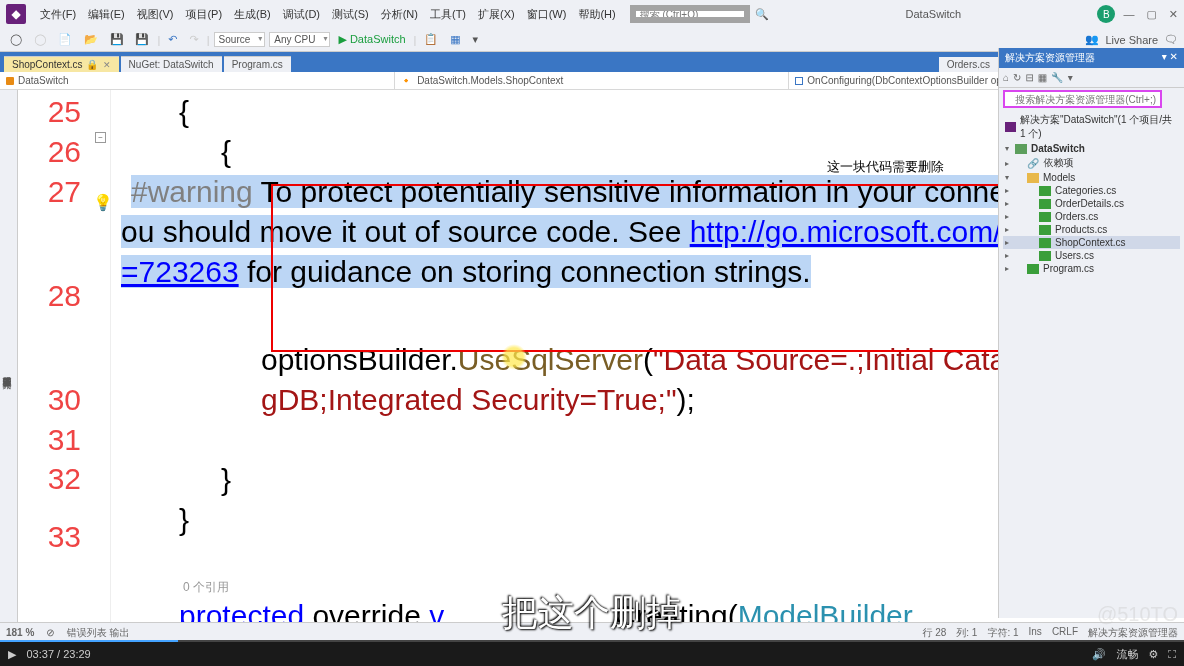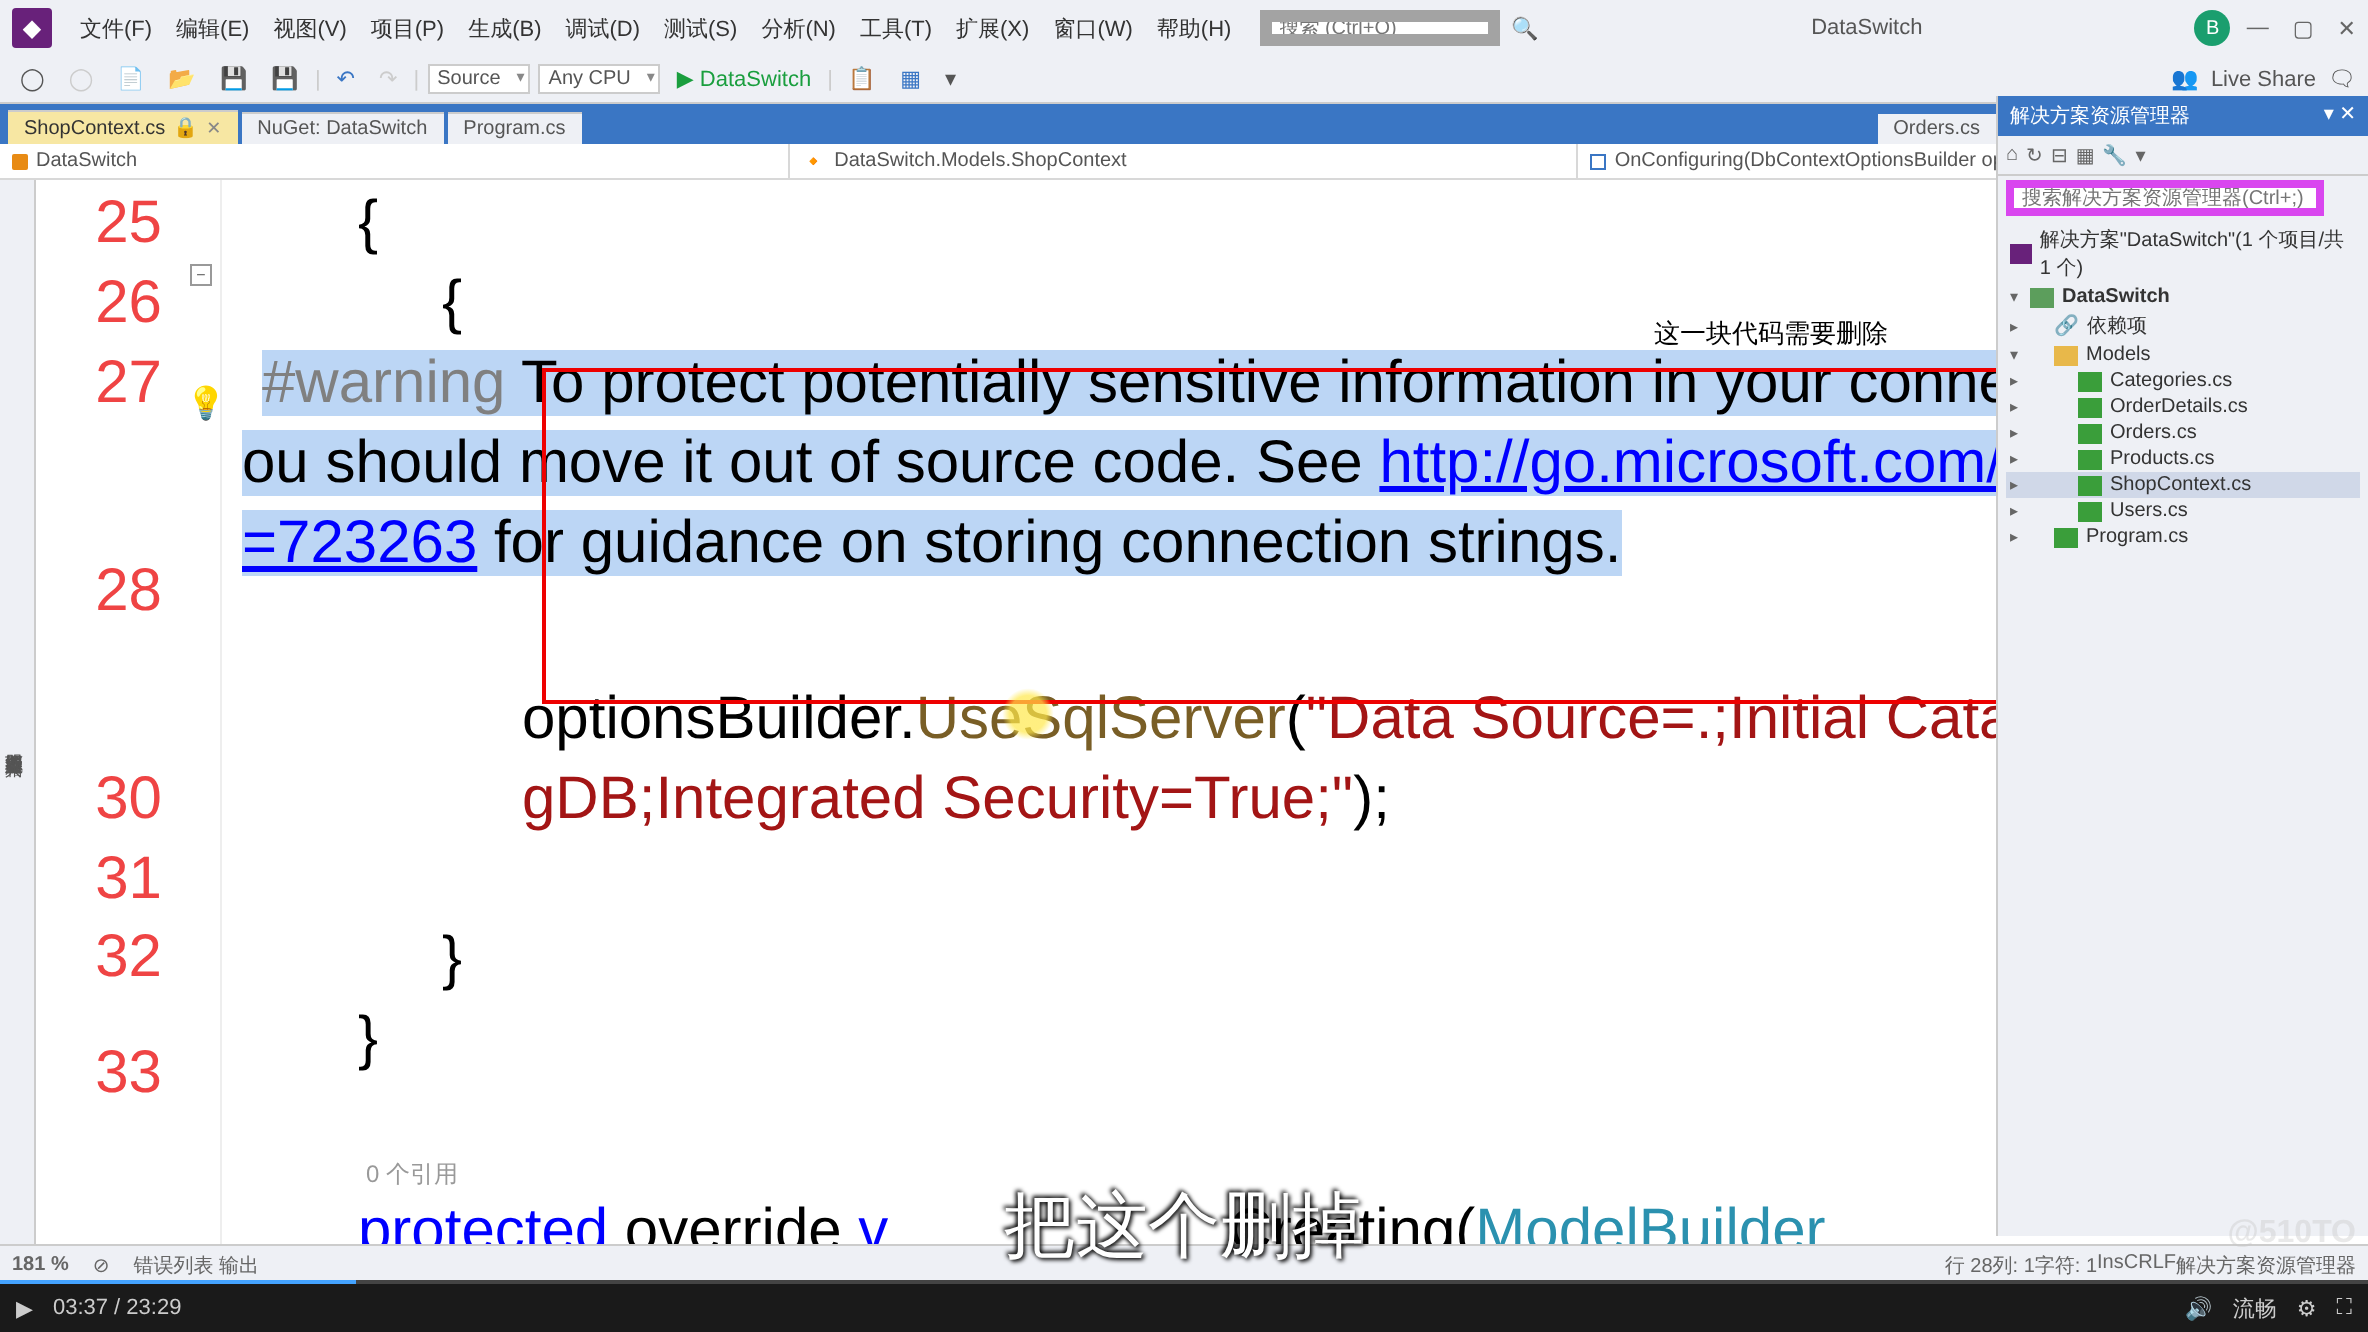--- a/index.html
+++ b/index.html
@@ -43,37 +43,37 @@
 .red-box { border:2px solid #e00; position:absolute; left:160px; top:94px; width:828px; height:168px; }
 .red-label { position:absolute; left:716px; top:68px; font-size:13px; color:#000000; font-weight:500; }
 .warn-block { margin-left:10px; background:#bcd6f5; display:inline; }
 .warn-kw { color:#808080; }
 .link { color:#0000ff; text-decoration:underline; }
 .bulb { position:absolute; left:-18px; top:102px; font-size:16px; }
 .refs { font-size:12px; color:#999; padding-left:72px; }
 .sol-panel { position:absolute; right:0; top:48px; width:186px; height:570px; background:#eef0f5; border-left:1px solid #ccc; font-size:10px; }
 .sol-panel .hdr { background:#3a76c4; color:#fff; padding:3px 6px; display:flex; justify-content:space-between; }
 .sol-panel .tb { height:20px; border-bottom:1px solid #ccc; display:flex; align-items:center; gap:4px; padding:0 4px; color:#666; }
-.sol-panel .search { width:159px; margin:2px 4px; height:18px; border:4px solid #d946ef; background:#fff; font-size:10px; padding:0 4px; color:#888; }
+.sol-panel .search { width:159px; margin:2px 4px; height:18px; border:2px solid #d946ef; background:#fff; font-size:10px; padding:0 4px; color:#888;text-align:right; }
 .tree { padding:2px 4px; color:#333; }
 .tree .node { padding:1px 0 1px 14px; position:relative; display:flex; align-items:center; gap:4px; }
 .tree .tri { position:absolute; left:2px; font-size:8px; color:#666; }
 .tree .ico { width:12px; height:10px; display:inline-block; }
 .ico-sol { background:#68217a;} .ico-proj{background:#5c9e5c;} .ico-fold{background:#e8b84a;} .ico-cs{background:#3a9e3a;}
 .tree .sel { background:#d0d8e8; }
 .statusbar { height:20px; background:#eef0f5; border-top:1px solid #ccc; font-size:10px; color:#666; display:flex; align-items:center; padding:0 6px; gap:12px; position:absolute; bottom:24px; width:100%; }
 .statusbar .zoom{display:flex;align-items:center;gap:2px;font-weight:bold;}
-.statusbar .right{margin-left:auto;display:flex;}
+.statusbar .right{margin-left:auto;display:flex;gap:10px;}
 .bluebar{position:absolute;bottom:22px;height:2px;width:100%;background:#3a76c4;}
 .video-bar { position:absolute; bottom:0; width:100%; height:24px; background:#1a1a1a; display:flex; align-items:center; color:#ccc; font-size:11px; padding:0 8px; gap:10px; }
 .video-bar .prog { position:absolute; top:-2px; left:0; height:2px; width:100%; background:#444; }
 .video-bar .prog .fill{height:100%;width:15%;background:#44a3ff;}
 .subtitle { position:absolute; bottom:28px; width:100%; text-align:center; font-size:36px; color:#fff; text-shadow:1px 1px 2px #000,-1px -1px 2px #000; font-weight:500; pointer-events:none; }
 .cursor-hl { position:absolute; left:390px; top:254px; width:26px; height:26px; background:radial-gradient(circle,#ffe84a 0%,#ffe84a 50%,transparent 70%); border-radius:50%; opacity:.7; }
-.watermark{position:absolute;right:6px;bottom:40px;font-size:16px;color:rgba(200,200,200,.4);font-weight:bold;}
+.watermark{position:absolute;right:6px;bottom:40px;font-size:20px;color:rgba(200,200,200,.4);font-weight:normal;}
 </style>
 </head>
 <body>
 
 <div class="titlebar">
   <div class="vs-logo">◆</div>
   <span class="menu-item">文件(F)</span>
   <span class="menu-item">编辑(E)</span>
   <span class="menu-item">视图(V)</span>
   <span class="menu-item">项目(P)</span>

